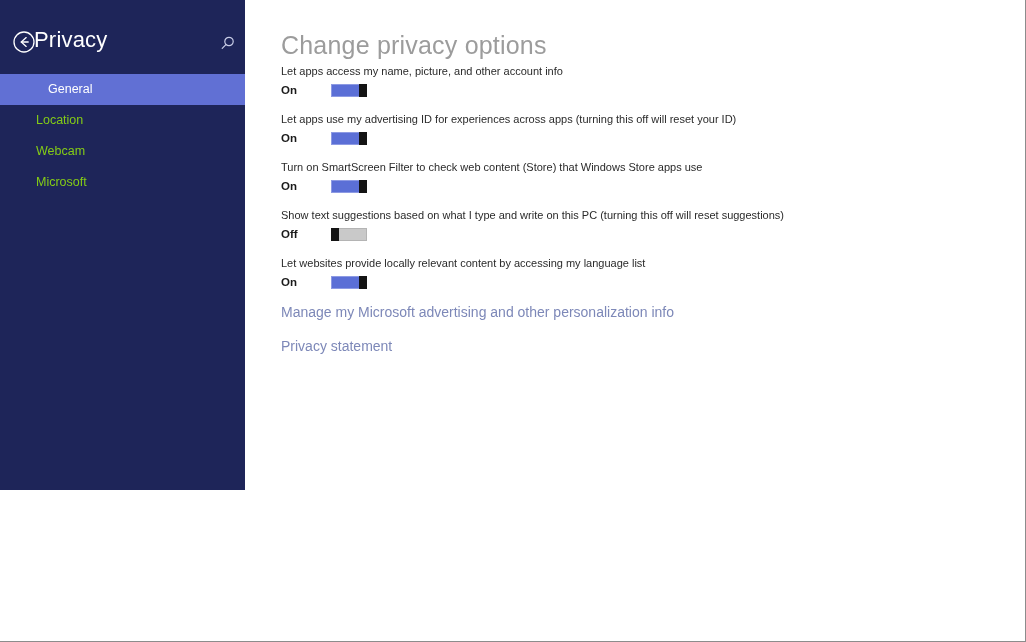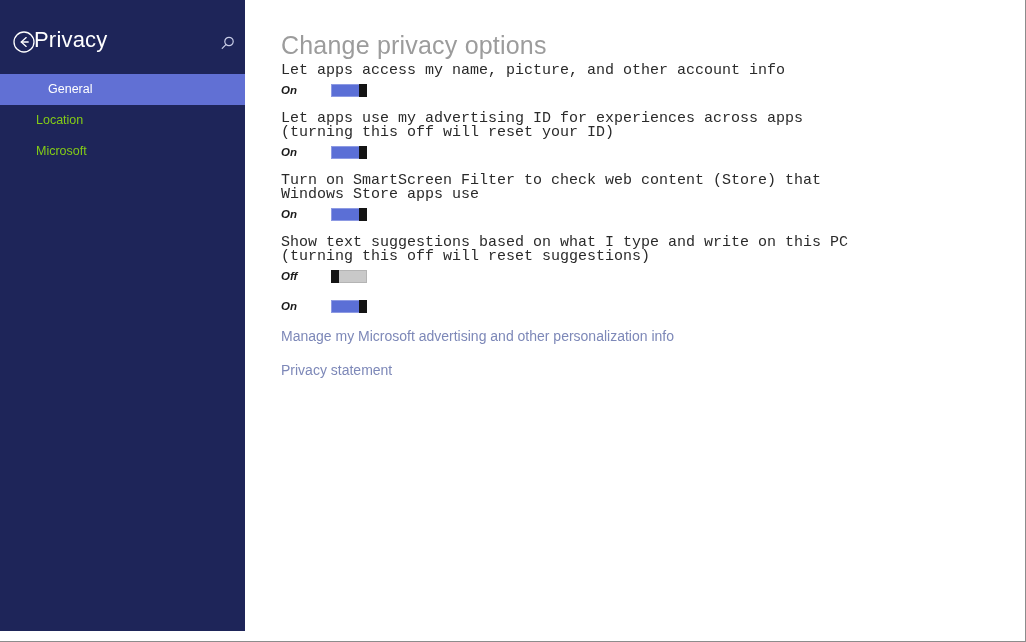--- a/index.html
+++ b/index.html
@@ -22,21 +22,21 @@
     border-bottom: 1px solid #8c8c8c;
     background: #ffffff;
   }
 
   
   .sidebar {
     position: absolute;
     left: 0;
     top: 0;
     width: 245px;
-    height: 631px;
+    height: 490px;
     background: #1e2559;
     box-sizing: border-box;
   }
 
   .sidebar-header {
     position: absolute;
     left: 0;
     top: 0;
     width: 245px;
     height: 72px;
@@ -123,41 +123,39 @@
     left: 35px;
     top: 64px;
     right: 20px;
   }
 
   .setting-row {
     margin-bottom: 14px;
   }
 
   .setting-label {
-    font-size: 15px;
+    font-size: 11px;
     color: #2a2a2a;
     line-height: 14px;
     max-width: 590px;
-    font-family: Liberation Mono, monospace;
   }
 
   .toggle-line {
     display: flex;
     align-items: center;
     margin-top: 4px;
     height: 16px;
   }
 
   .toggle-state {
     font-size: 11.5px;
     font-weight: bold;
     color: #1a1a1a;
     width: 50px;
     flex: 0 0 50px;
-    font-style: italic;
   }
 
   .toggle {
     position: relative;
     width: 36px;
     height: 13px;
     box-sizing: border-box;
     cursor: pointer;
   }
   .toggle .track {
@@ -230,20 +228,23 @@
     <div class="nav-list">
 
       <div class="nav-item selected">
         <span>General</span>
       </div>
 
       <div class="nav-item">
         <span>Location</span>
       </div>
 
+      <div class="nav-item">
+        <span>Webcam</span>
+      </div>
 
       <div class="nav-item">
         <span>Microsoft</span>
       </div>
 
 
     </div>
   </div>
 
   <div class="content">
@@ -290,20 +291,21 @@
         <div class="toggle-line">
           <div class="toggle-state">Off</div>
           <div class="toggle off">
             <span class="track"></span>
             <span class="thumb"></span>
           </div>
         </div>
       </div>
 
       <div class="setting-row">
+        <div class="setting-label">Let websites provide locally relevant content by accessing my language list</div>
         <div class="toggle-line">
           <div class="toggle-state">On</div>
           <div class="toggle on">
             <span class="track"></span>
             <span class="thumb"></span>
           </div>
         </div>
       </div>
 
       <div class="links-block">

